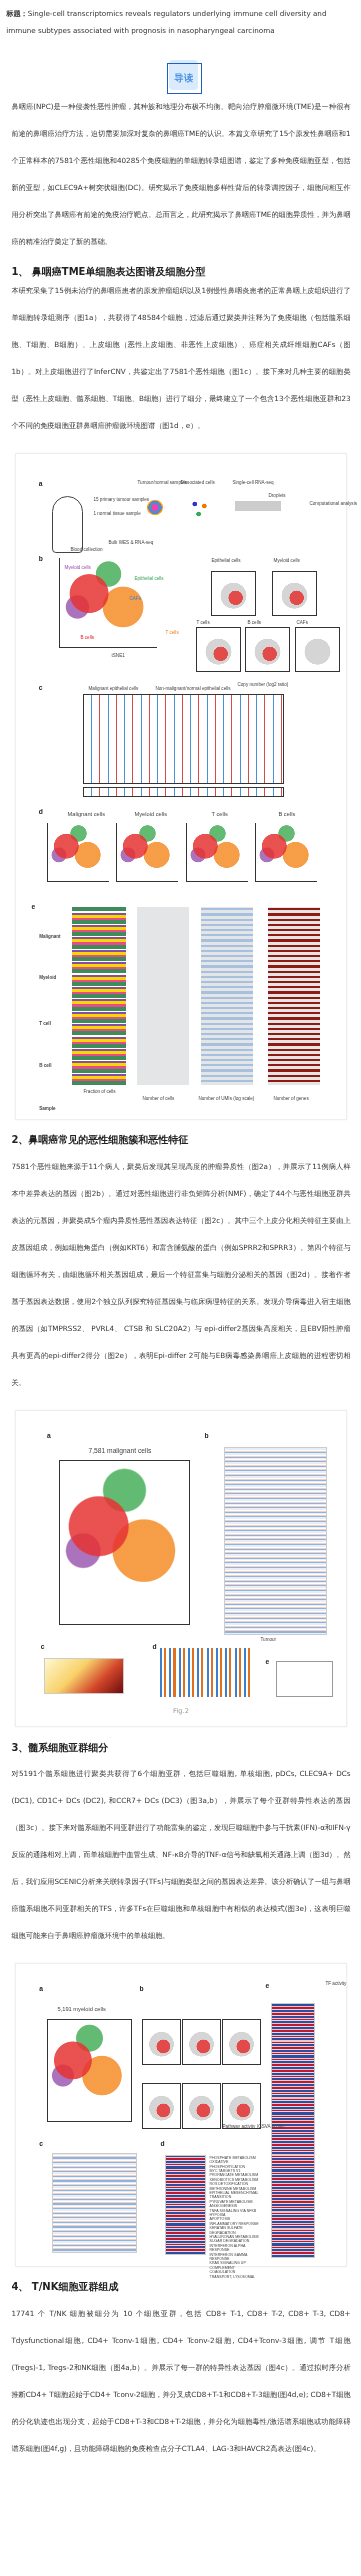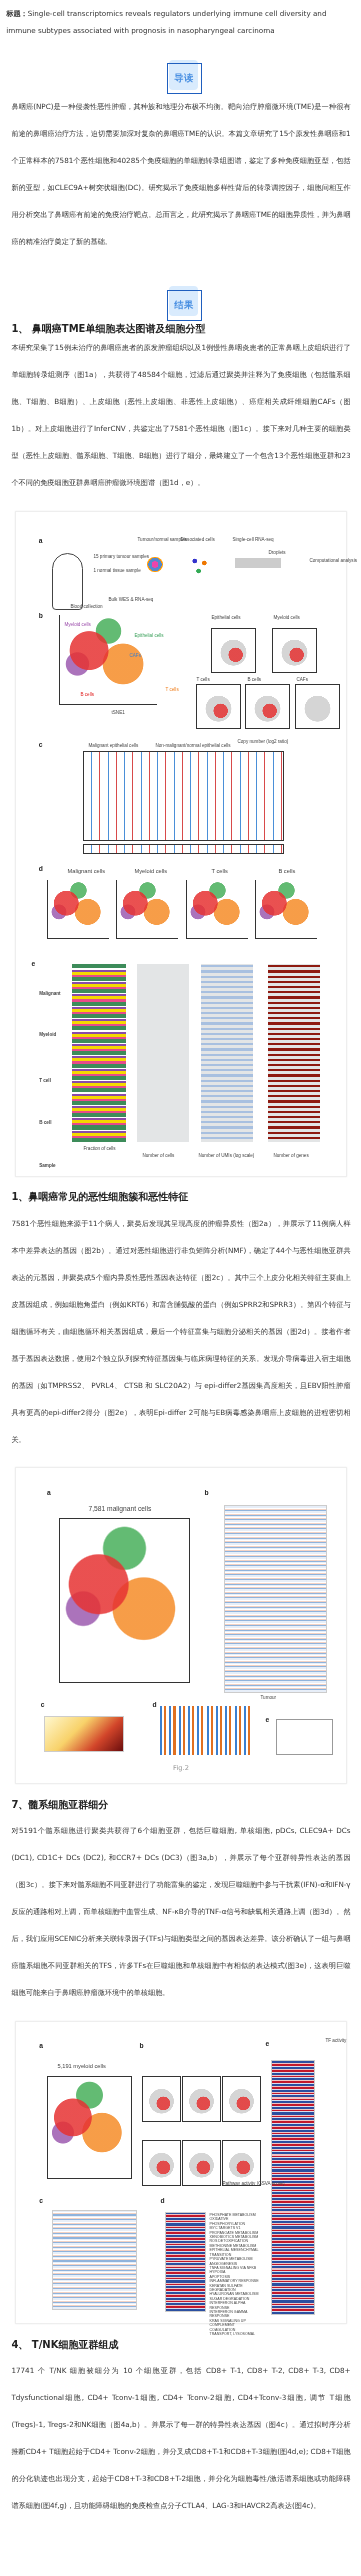--- a/index.html
+++ b/index.html
@@ -44,27 +44,20 @@
 
   <div class="badge-wrap">
     <div class="badge">
       <div class="bg"></div>
       <div class="frame"></div>
       <div class="txt">导读</div>
     </div>
   </div>
   <p class="body">鼻咽癌(NPC)是一种侵袭性恶性肿瘤，其种族和地理分布极不均衡。靶向治疗肿瘤微环境(TME)是一种很有前途的鼻咽癌治疗方法，迫切需要加深对复杂的鼻咽癌TME的认识。本篇文章研究了15个原发性鼻咽癌和1个正常样本的7581个恶性细胞和40285个免疫细胞的单细胞转录组图谱，鉴定了多种免疫细胞亚型，包括新的亚型，如CLEC9A+树突状细胞(DC)。研究揭示了免疫细胞多样性背后的转录调控因子，细胞间相互作用分析突出了鼻咽癌有前途的免疫治疗靶点。总而言之，此研究揭示了鼻咽癌TME的细胞异质性，并为鼻咽癌的精准治疗奠定了新的基础。</p>
 
-  <div class="badge-wrap">
-    <div class="badge" style="margin-top:31px;margin-bottom:10.3px">
-      <div class="bg"></div>
-      <div class="frame"></div>
-      <div class="txt">结果</div>
-    </div>
-  </div>
 
   <h3 class="sec">1、 鼻咽癌TME单细胞表达图谱及细胞分型</h3>
   <p class="body" style="margin-top:-7.2px">本研究采集了15例未治疗的鼻咽癌患者的原发肿瘤组织以及1例慢性鼻咽炎患者的正常鼻咽上皮组织进行了单细胞转录组测序（图1a），共获得了48584个细胞，过滤后通过聚类并注释为了免疫细胞（包括髓系细胞、T细胞、B细胞）、上皮细胞（恶性上皮细胞、非恶性上皮细胞）、癌症相关成纤维细胞CAFs（图1b）。对上皮细胞进行了InferCNV，共鉴定出了7581个恶性细胞（图1c）。接下来对几种主要的细胞类型（恶性上皮细胞、髓系细胞、T细胞、B细胞）进行了细分，最终建立了一个包含13个恶性细胞亚群和23个不同的免疫细胞亚群鼻咽癌肿瘤微环境图谱（图1d，e）。</p>
   <div class="figure">
     <div class="fig-canvas" style="height:649px">
       <div class="plab" style="left:7.2px;top:15.5px">a</div>
       <div class="small" style="left:106px;top:15.5px">Tumour/normal samples</div>
       <div class="small" style="left:149px;top:15.5px">Dissociated cells</div>
       <div class="small" style="left:201px;top:15.5px">Single-cell RNA-seq</div>
       <div class="small" style="left:278px;top:36px">Computational analysis</div>
@@ -124,41 +117,41 @@
       <div class="gbar" style="left:170px;top:442px;width:52px;height:178px;background:repeating-linear-gradient(0deg,#e3e5e6 0 3.1px,#a8c0e0 3.1px 5.2px)"></div>
       <div class="gbar" style="left:237px;top:442px;width:52px;height:178px;background:repeating-linear-gradient(0deg,#e3e5e6 0 3.1px,#8e1a10 3.1px 5.2px)"></div>
       <div class="small" style="left:52px;top:624px">Fraction of cells</div>
       <div class="small" style="left:111px;top:631px">Number of cells</div>
       <div class="small" style="left:167px;top:631px">Number of UMIs (log scale)</div>
       <div class="small" style="left:242px;top:631px">Number of genes</div>
       <div class="small" style="left:7.7px;top:641px;font-weight:bold">Sample</div>
     </div>
   </div>
 
-  <h3 class="sec">1、鼻咽癌常见的恶性细胞簇和恶性特征</h3>
+  <h3 class="sec">2、鼻咽癌常见的恶性细胞簇和恶性特征</h3>
   <p class="body"> 7581个恶性细胞来源于11个病人，聚类后发现其呈现高度的肿瘤异质性（图2a），并展示了11例病人样本中差异表达的基因（图2b）。通过对恶性细胞进行非负矩阵分析(NMF)，确定了44个与恶性细胞亚群共表达的元基因，并聚类成5个瘤内异质性恶性基因表达特征（图2c）。其中三个上皮分化相关特征主要由上皮基因组成，例如细胞角蛋白（例如KRT6）和富含脯氨酸的蛋白（例如SPRR2和SPRR3）。第四个特征与细胞循环有关，由细胞循环相关基因组成，最后一个特征富集与细胞分泌相关的基因（图2d）。接着作者基于基因表达数据，使用2个独立队列探究特征基因集与临床病理特征的关系。发现介导病毒进入宿主细胞的基因（如TMPRSS2、 PVRL4、 CTSB 和 SLC20A2）与 epi-differ2基因集高度相关，且EBV阳性肿瘤具有更高的epi-differ2得分（图2e），表明Epi-differ 2可能与EB病毒感染鼻咽癌上皮细胞的进程密切相关。</p>
   <div class="figure">
     <div class="fig-canvas" style="height:278px">
       <div class="plab" style="left:15.5px;top:10.3px">a</div>
       <div class="small" style="left:57px;top:26px;font-size:6.7px">7,581 malignant cells</div>
       <div class="scat" style="left:28px;top:39px;width:131px;height:165px"></div>
       <div class="plab" style="left:173px;top:10.3px">b</div>
       <div class="heat" style="left:193px;top:26px;width:103px;height:188px"></div>
       <div class="small" style="left:229px;top:216px">Tumour</div>
       <div class="plab" style="left:9.3px;top:222px">c</div>
       <div class="heat ry" style="left:13px;top:237px;width:80px;height:36px"></div>
       <div class="plab" style="left:121px;top:222px">d</div>
       <div class="gbar" style="left:126px;top:227px;width:93px;height:49px;background:repeating-linear-gradient(90deg,#fff 0 3.1px,#3a7fd0 3.1px 5.2px,#fff 5.2px 7.2px,#e07020 7.2px 9.3px)"></div>
       <div class="plab" style="left:234px;top:237px">e</div>
       <div class="gbar" style="left:245px;top:240px;width:57px;height:36px;background:#fff;border:0.5px solid #999"></div>
     </div>
     <div class="fig-caption">Fig.2</div>
   </div>
 
-  <h3 class="sec">7、髓系细胞亚群细分</h3>
+  <h3 class="sec">3、髓系细胞亚群细分</h3>
   <p class="body">对5191个髓系细胞进行聚类共获得了6个细胞亚群，包括巨噬细胞, 单核细胞, pDCs, CLEC9A+ DCs (DC1), CD1C+ DCs (DC2), 和CCR7+ DCs (DC3)（图3a,b），并展示了每个亚群特异性表达的基因（图3c）。接下来对髓系细胞不同亚群进行了功能富集的鉴定，发现巨噬细胞中参与干扰素(IFN)-α和IFN-γ反应的通路相对上调，而单核细胞中血管生成、NF-κB介导的TNF-α信号和缺氧相关通路上调（图3d）。然后，我们应用SCENIC分析来关联转录因子(TFs)与细胞类型之间的基因表达差异。该分析确认了一组与鼻咽癌髓系细胞不同亚群相关的TFS，许多TFs在巨噬细胞和单核细胞中有相似的表达模式(图3e)，这表明巨噬细胞可能来自于鼻咽癌肿瘤微环境中的单核细胞。</p>
   <div class="figure">
     <div class="fig-canvas" style="height:286px">
       <div class="plab" style="left:7.7px;top:10.3px">a</div>
       <div class="small" style="left:26px;top:31px;font-size:5.7px">5,191 myeloid cells</div>
       <div class="scat" style="left:15.5px;top:44px;width:85px;height:103px"></div>
       <div class="plab" style="left:108px;top:10.3px">b</div>
       <div class="mini hl" style="left:111px;top:44px;width:39px;height:46px"></div>
       <div class="mini hl" style="left:151px;top:44px;width:39px;height:46px"></div>
       <div class="mini hl" style="left:191px;top:44px;width:39px;height:46px"></div>

